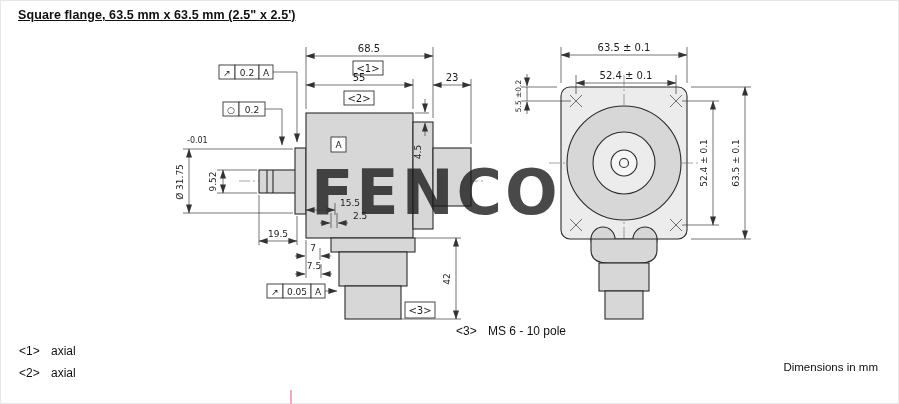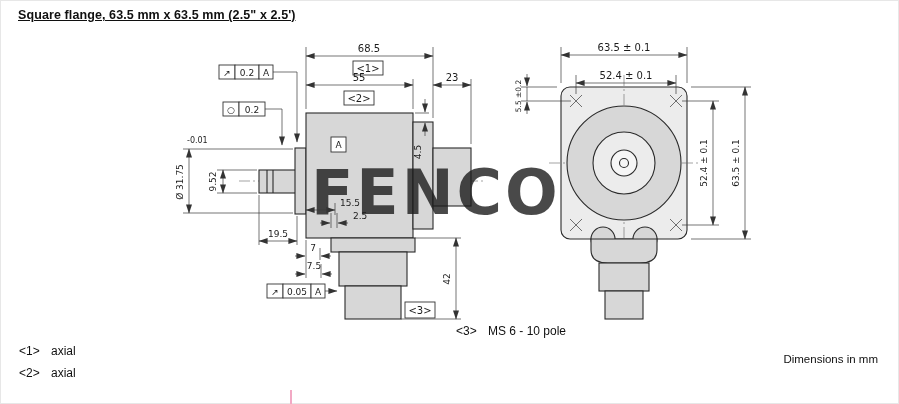--- a/index.html
+++ b/index.html
@@ -13,21 +13,21 @@
   .part{fill:#d7d7d7;stroke:#2a2a2a;stroke-width:1.1}
   .part2{fill:#ececec;stroke:#2a2a2a;stroke-width:1.1}
   .small{fill:#f6f6f6;stroke:#2a2a2a;stroke-width:1.1}
   .ol{fill:none;stroke:#2a2a2a;stroke-width:1.1}
   .dl{fill:none;stroke:#3a3a3a;stroke-width:.7}
   .cl{fill:none;stroke:#666;stroke-width:.6;stroke-dasharray:11 3 2 3}
   .fr{fill:#fff;stroke:#333;stroke-width:.9}
   .wm{font-size:62px;font-weight:700;letter-spacing:3px;opacity:.8}
   .legend-item{position:absolute;font-size:12px;color:#101010}
   .legend-key{display:inline-block;min-width:32px}
-  .units{position:absolute;font-size:11.5px;color:#101010;right:20px;top:352px}
+  .units{position:absolute;font-size:11.5px;color:#101010;right:20px;top:360px}
   .artifact{position:absolute;left:289px;top:389px;width:2px;height:15px;background:#f2a9c4}
 </style>
 </head>
 <body>
 
 <div class="page">
   <div class="title">Square flange, 63.5 mm x 63.5 mm (2.5" x 2.5')</div>
 
   <svg width="899" height="404" viewBox="0 0 899 404">
     <defs>

